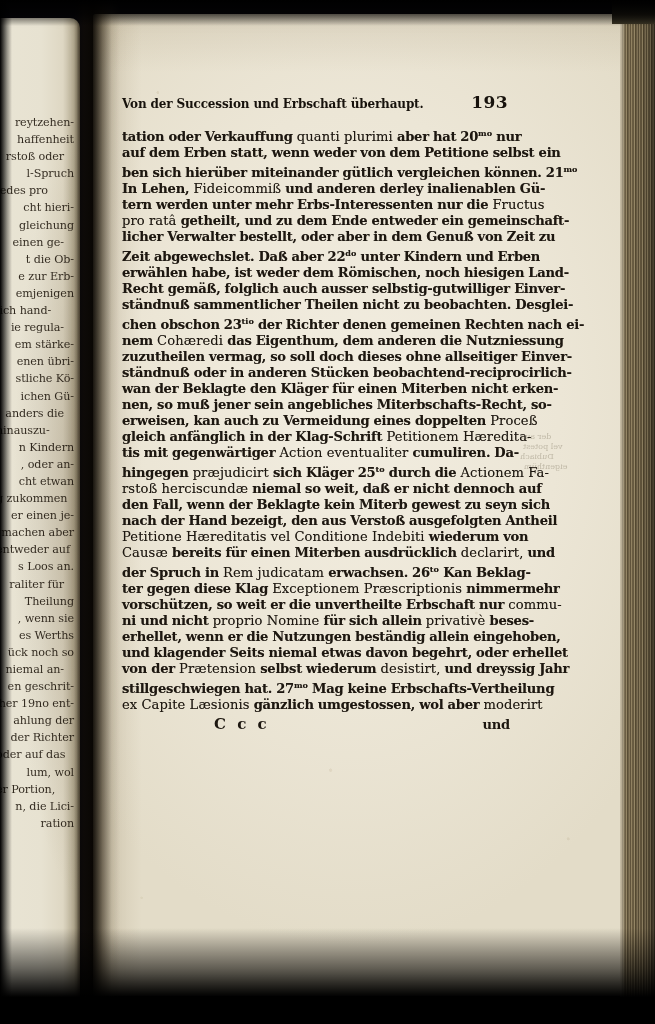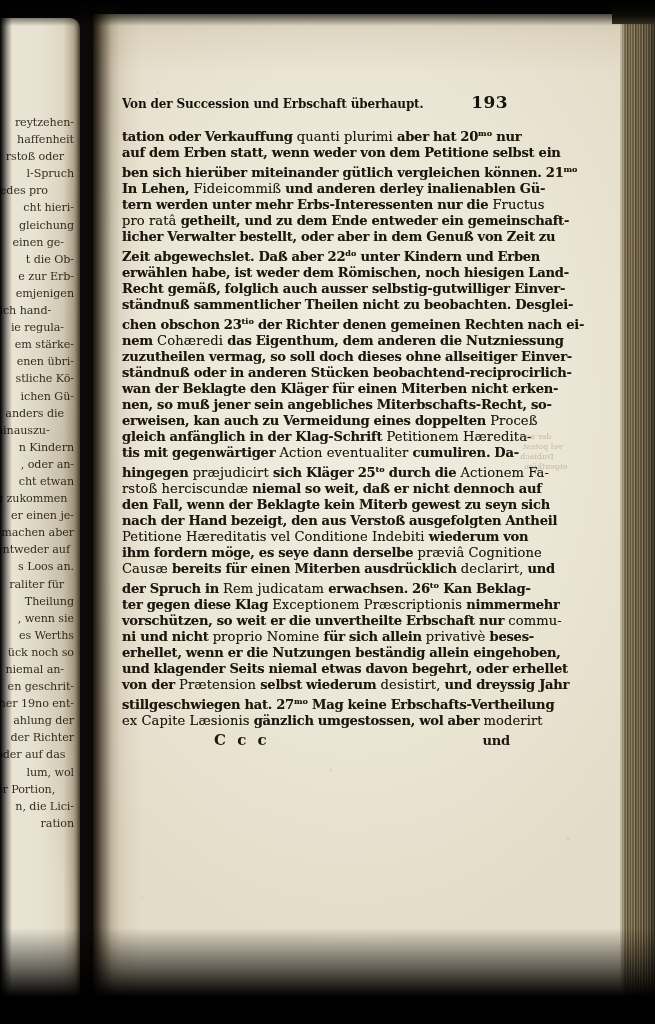--- a/index.html
+++ b/index.html
@@ -282,21 +282,20 @@
           <div class="ln"><span class="fr">wan</span> <span class="fr">der</span> <span class="fr">Beklagte</span> <span class="fr">den</span> <span class="fr">Kläger</span> <span class="fr">für</span> <span class="fr">einen</span> <span class="fr">Miterben</span> <span class="fr">nicht</span> <span class="fr">erken-</span></div>
           <div class="ln"><span class="fr">nen,</span> <span class="fr">so</span> <span class="fr">muß</span> <span class="fr">jener</span> <span class="fr">sein</span> <span class="fr">angebliches</span> <span class="fr">Miterbschafts-Recht,</span> <span class="fr">so-</span></div>
           <div class="ln"><span class="fr">erweisen,</span> <span class="fr">kan</span> <span class="fr">auch</span> <span class="fr">zu</span> <span class="fr">Vermeidung</span> <span class="fr">eines</span> <span class="fr">doppelten</span> <span class="rom">Proceß</span></div>
           <div class="ln"><span class="fr">gleich</span> <span class="fr">anfänglich</span> <span class="fr">in</span> <span class="fr">der</span> <span class="fr">Klag-Schrift</span> <span class="rom">Petitionem</span> <span class="rom">Hæredita-</span></div>
           <div class="ln"><span class="fr">tis</span> <span class="fr">mit</span> <span class="fr">gegenwärtiger</span> <span class="rom">Action</span> <span class="rom">eventualiter</span> <span class="fr">cumuliren.</span> <span class="fr">Da-</span></div>
           <div class="ln"><span class="fr">hingegen</span> <span class="rom">præjudicirt</span> <span class="fr">sich</span> <span class="fr">Kläger</span> <span class="fr">25<sup>to</sup></span> <span class="fr">durch</span> <span class="fr">die</span> <span class="rom">Actionem</span> <span class="rom">Fa-</span></div>
           <div class="ln"><span class="rom">rstoß</span> <span class="rom">herciscundæ</span> <span class="fr">niemal</span> <span class="fr">so</span> <span class="fr">weit,</span> <span class="fr">daß</span> <span class="fr">er</span> <span class="fr">nicht</span> <span class="fr">dennoch</span> <span class="fr">auf</span></div>
           <div class="ln"><span class="fr">den</span> <span class="fr">Fall,</span> <span class="fr">wenn</span> <span class="fr">der</span> <span class="fr">Beklagte</span> <span class="fr">kein</span> <span class="fr">Miterb</span> <span class="fr">gewest</span> <span class="fr">zu</span> <span class="fr">seyn</span> <span class="fr">sich</span></div>
           <div class="ln"><span class="fr">nach</span> <span class="fr">der</span> <span class="fr">Hand</span> <span class="fr">bezeigt,</span> <span class="fr">den</span> <span class="fr">aus</span> <span class="fr">Verstoß</span> <span class="fr">ausgefolgten</span> <span class="fr">Antheil</span></div>
           <div class="ln"><span class="rom">Petitione</span> <span class="rom">Hæreditatis</span> <span class="rom">vel</span> <span class="rom">Conditione</span> <span class="rom">Indebiti</span> <span class="fr">wiederum</span> <span class="fr">von</span></div>
-          <div class="ln"><span class="fr">ihm</span> <span class="fr">fordern</span> <span class="fr">möge,</span> <span class="fr">es</span> <span class="fr">seye</span> <span class="fr">dann</span> <span class="fr">derselbe</span> <span class="rom">præviâ</span> <span class="rom">Cognitione</span></div>
           <div class="ln"><span class="rom">Causæ</span> <span class="fr">bereits</span> <span class="fr">für</span> <span class="fr">einen</span> <span class="fr">Miterben</span> <span class="fr">ausdrücklich</span> <span class="rom">declarirt,</span> <span class="fr">und</span></div>
           <div class="ln"><span class="fr">der</span> <span class="fr">Spruch</span> <span class="fr">in</span> <span class="rom">Rem</span> <span class="rom">judicatam</span> <span class="fr">erwachsen.</span> <span class="fr">26<sup>to</sup></span> <span class="fr">Kan</span> <span class="fr">Beklag-</span></div>
           <div class="ln"><span class="fr">ter</span> <span class="fr">gegen</span> <span class="fr">diese</span> <span class="fr">Klag</span> <span class="rom">Exceptionem</span> <span class="rom">Præscriptionis</span> <span class="fr">nimmermehr</span></div>
           <div class="ln"><span class="fr">vorschützen,</span> <span class="fr">so</span> <span class="fr">weit</span> <span class="fr">er</span> <span class="fr">die</span> <span class="fr">unvertheilte</span> <span class="fr">Erbschaft</span> <span class="fr">nur</span> <span class="rom">commu-</span></div>
           <div class="ln"><span class="fr">ni</span> <span class="fr">und</span> <span class="fr">nicht</span> <span class="rom">proprio</span> <span class="rom">Nomine</span> <span class="fr">für</span> <span class="fr">sich</span> <span class="fr">allein</span> <span class="rom">privativè</span> <span class="fr">beses-</span></div>
           <div class="ln"><span class="fr">erhellet,</span> <span class="fr">wenn</span> <span class="fr">er</span> <span class="fr">die</span> <span class="fr">Nutzungen</span> <span class="fr">beständig</span> <span class="fr">allein</span> <span class="fr">eingehoben,</span></div>
           <div class="ln"><span class="fr">und</span> <span class="fr">klagender</span> <span class="fr">Seits</span> <span class="fr">niemal</span> <span class="fr">etwas</span> <span class="fr">davon</span> <span class="fr">begehrt,</span> <span class="fr">oder</span> <span class="fr">erhellet</span></div>
           <div class="ln"><span class="fr">von</span> <span class="fr">der</span> <span class="rom">Prætension</span> <span class="fr">selbst</span> <span class="fr">wiederum</span> <span class="rom">desistirt,</span> <span class="fr">und</span> <span class="fr">dreyssig</span> <span class="fr">Jahr</span></div>
           <div class="ln"><span class="fr">stillgeschwiegen</span> <span class="fr">hat.</span> <span class="fr">27<sup>mo</sup></span> <span class="fr">Mag</span> <span class="fr">keine</span> <span class="fr">Erbschafts-Vertheilung</span></div>
           <div class="ln"><span class="rom">ex</span> <span class="rom">Capite</span> <span class="rom">Læsionis</span> <span class="fr">gänzlich</span> <span class="fr">umgestossen,</span> <span class="fr">wol</span> <span class="fr">aber</span> <span class="rom">moderirt</span></div>

